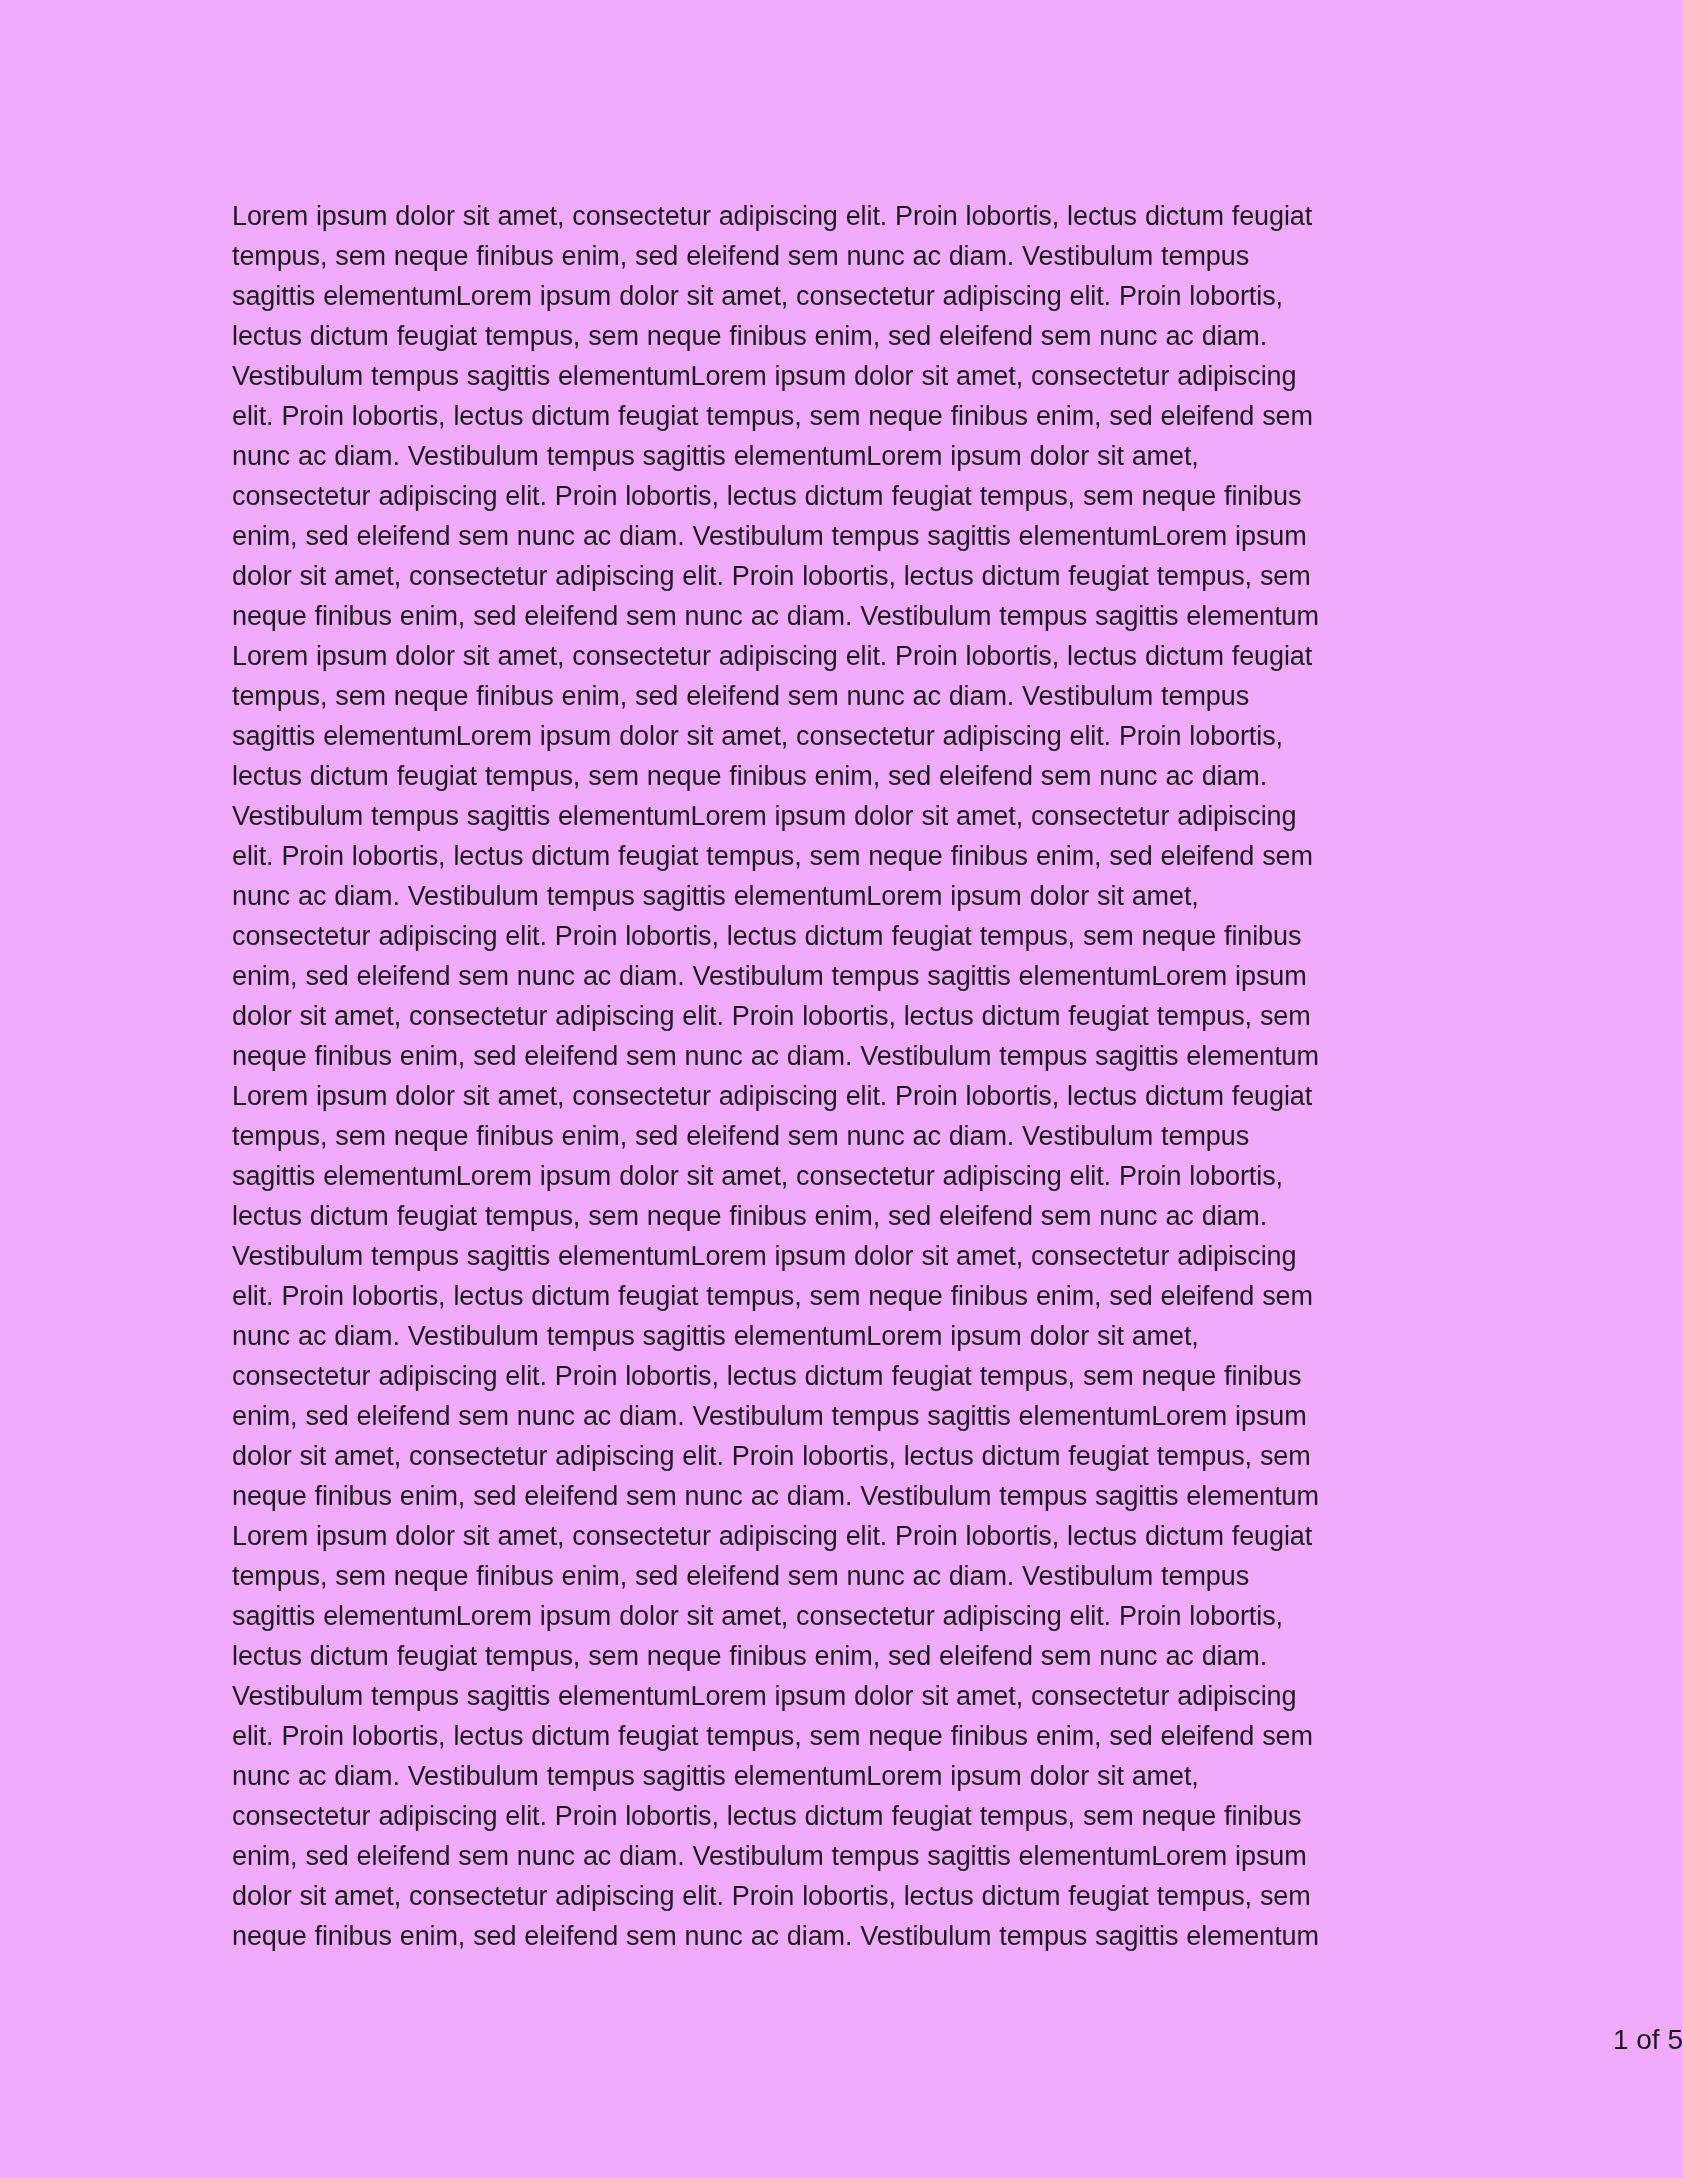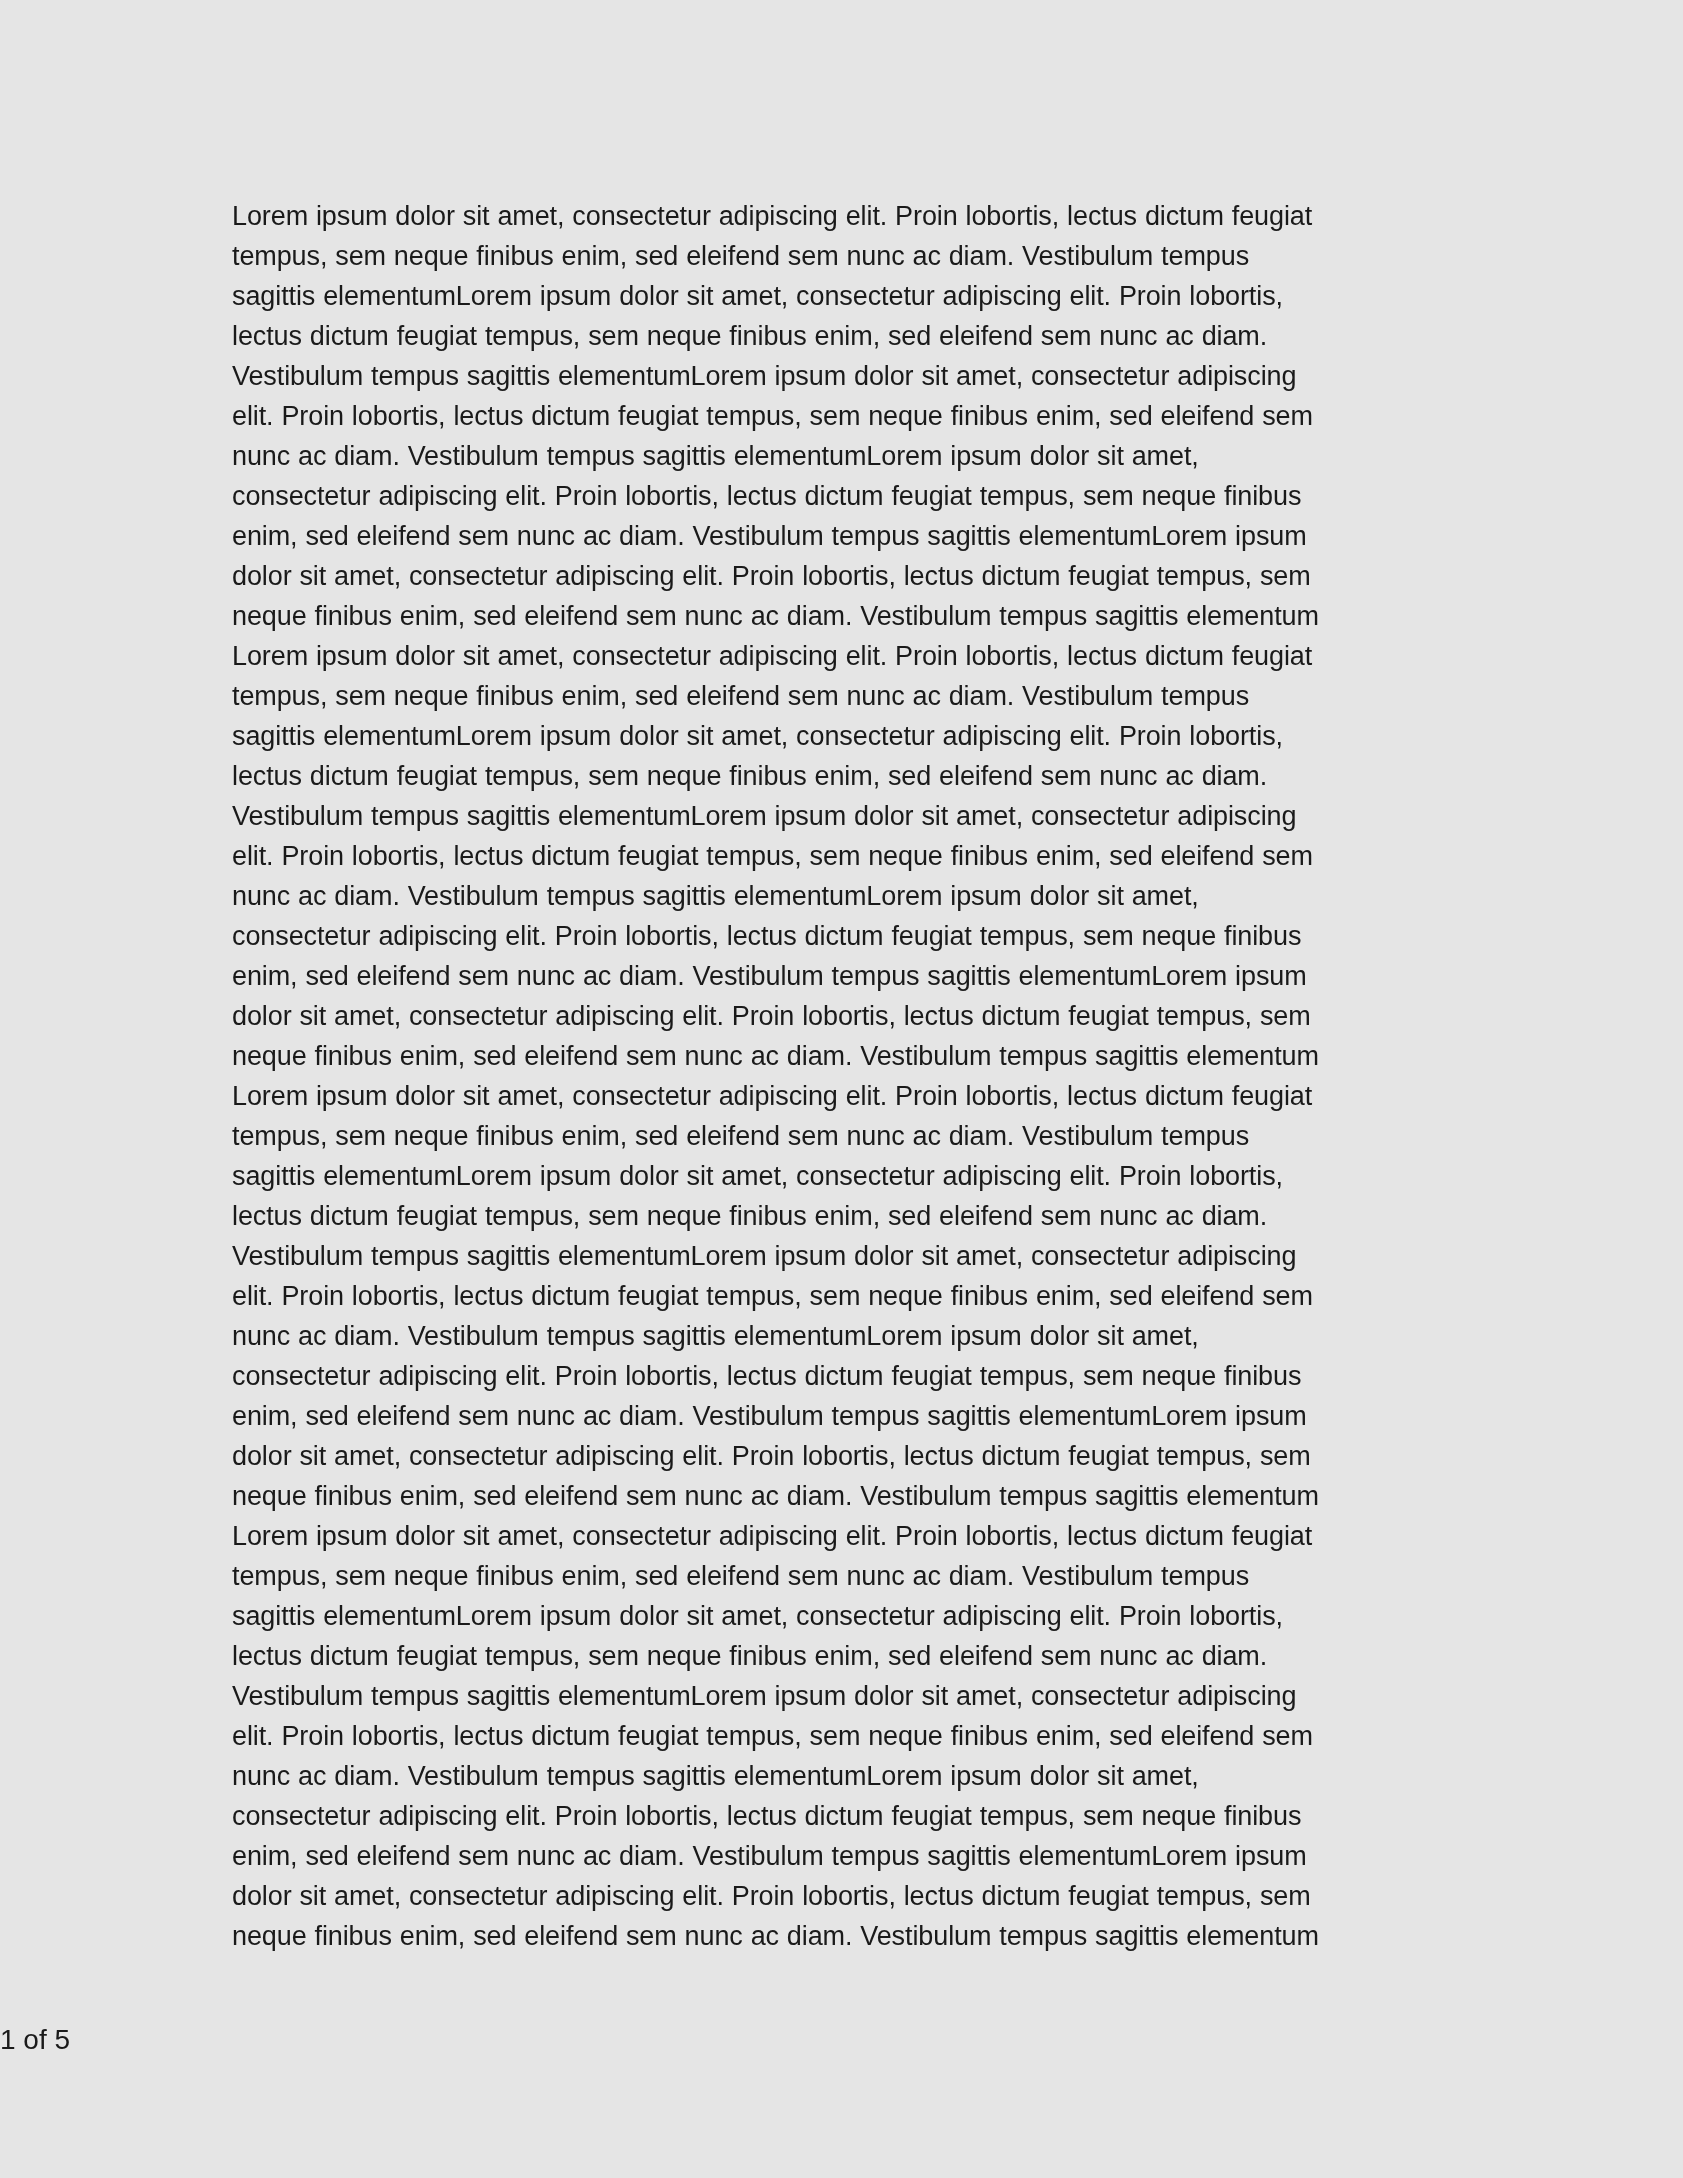--- a/index.html
+++ b/index.html
@@ -13,42 +13,42 @@
       position: relative;
       overflow: hidden;
       font-family: "Liberation Sans", "DejaVu Sans", sans-serif;
       color: #1a1a1a;
     }
     .page {
       position: absolute;
       left: 0; top: 0;
       width: 1683px;
       height: 2178px;
-      background: #e5e5e5;
+      background: #f0abfc;
     }
     .body-text {
       position: absolute;
       left: 232px;
       top: 196px;
       width: 1228px;
     }
     .line {
       height: 40px;
       line-height: 40px;
       font-size: 27px;
       white-space: nowrap;
       letter-spacing: -0.1px;
       word-spacing: 0.5px;
     }
     .footer {
       position: absolute;
       left: 0;
       width: 1683px;
       top: 2020px;
-      text-align: left;
+      text-align: right;
       font-size: 28px;
       line-height: 40px;
       color: #1a1a1a;
     }
   </style>
 </head>
 <body>
 
 <div class="page">
   <div class="body-text" id="body-text">

